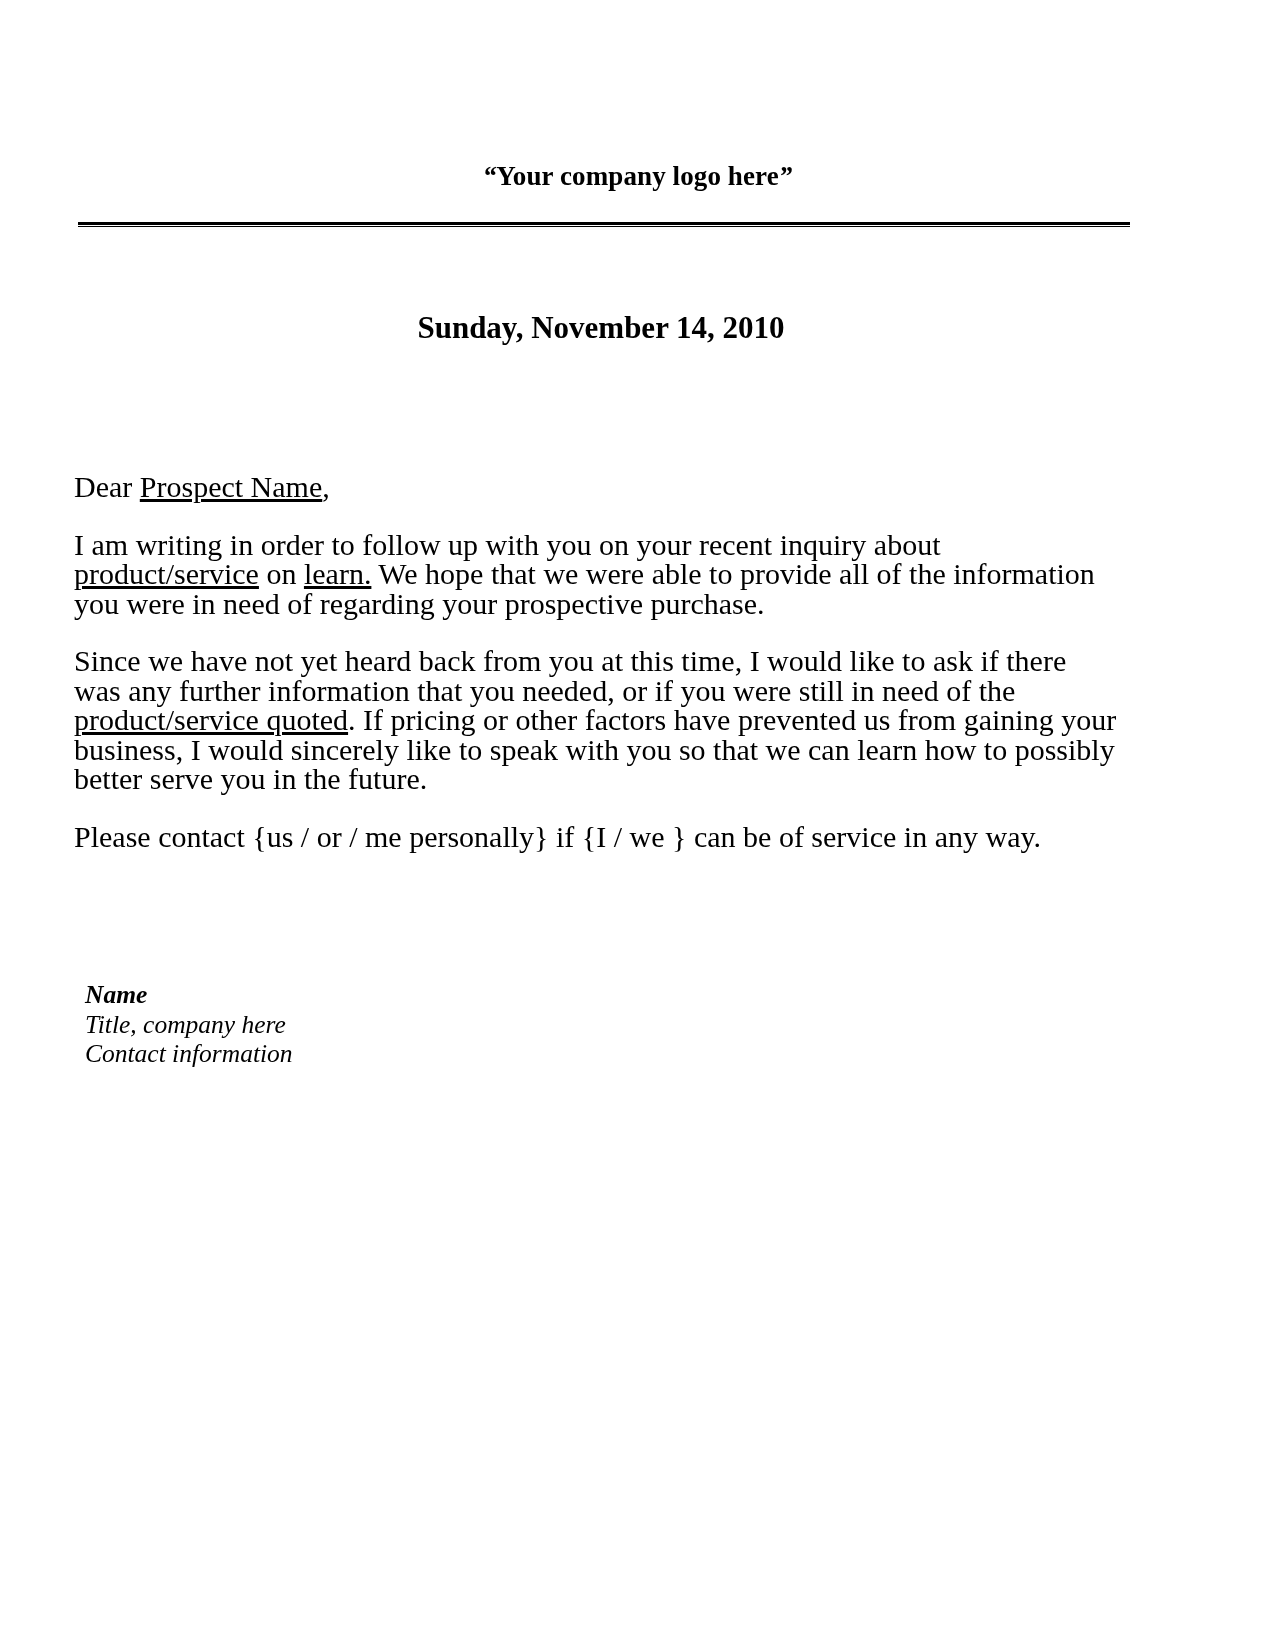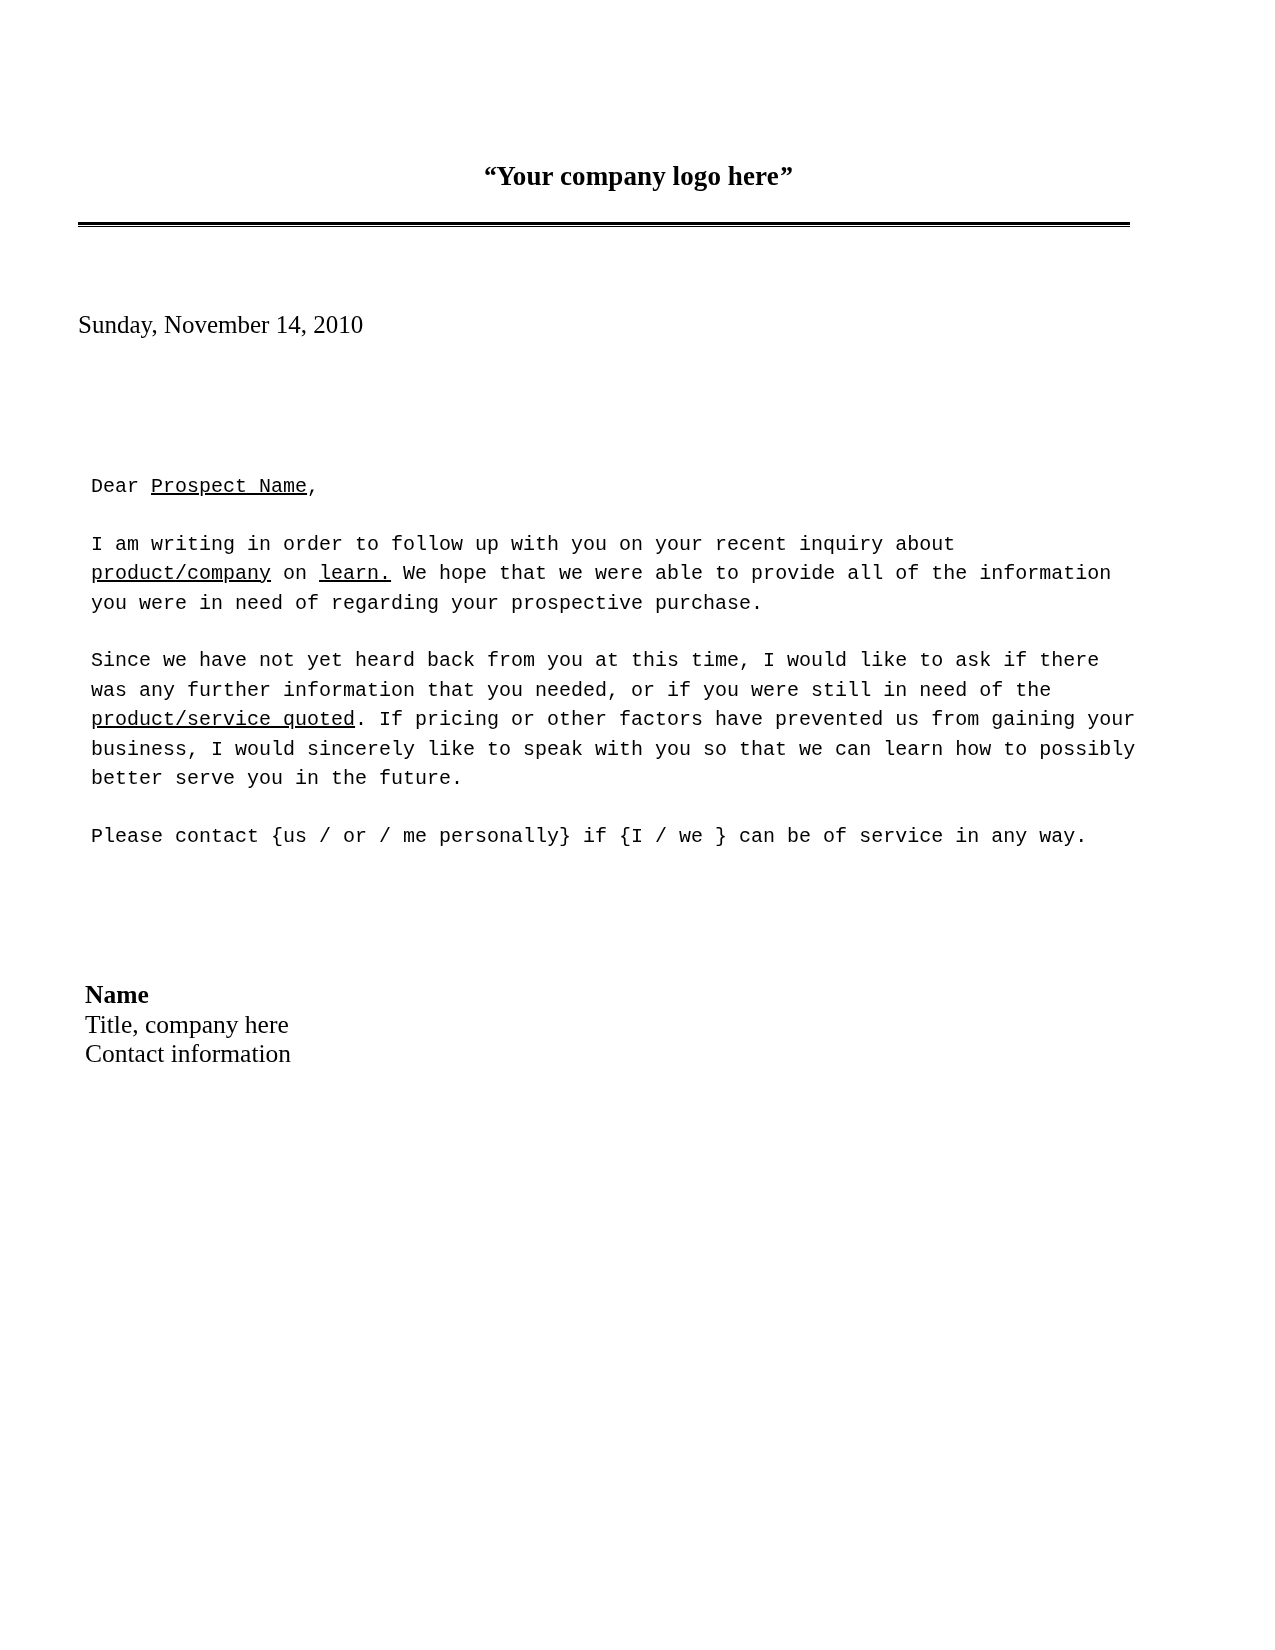--- a/index.html
+++ b/index.html
@@ -55,33 +55,32 @@
   .rule .thin {
     height: 1px;
     background: #000000;
     width: 100%;
   }
   .date-line {
     position: absolute;
     left: 78px;
     top: 309px;
     width: 1046px;
-    text-align: left;
-    font-size: 25px;
-    font-weight: normal;
+    text-align: center;
+    font-size: 31px;
+    font-weight: bold;
     line-height: 1.25;
   }
   .body-block {
     position: absolute;
-    left: 91px;
+    left: 74px;
     top: 472px;
     width: 1045px;
-    font-size: 20px;
+    font-size: 30px;
     line-height: 29.5px;
-    font-family: Liberation Mono, monospace;
   }
   .para {
     margin: 0 0 28px 0;
     text-align: left;
   }
   .u {
     text-decoration: underline;
   }
   .signature {
     position: absolute;
@@ -89,20 +88,21 @@
     top: 980px;
     width: 700px;
     font-size: 25.5px;
     line-height: 29.5px;
   }
   .sig-name {
     font-weight: bold;
   }
   .sig-line {
     display: block;
+    font-style: italic;
   }
 </style>
 </head>
 <body>
 
 <div class="page">
 
   <div class="letterhead">
     <div class="letterhead-title"><span class="quote">“</span><span>Your company logo here</span><span class="quote">”</span></div>
   </div>
@@ -112,21 +112,21 @@
     <div class="gap"></div>
     <div class="thin"></div>
   </div>
 
   <div class="date-line">Sunday, November 14, 2010</div>
 
   <div class="body-block">
 
     <p class="para"><span>Dear </span><span class="u">Prospect Name</span><span>,</span></p>
 
-    <p class="para"><span>I am writing in order to follow up with you on your recent inquiry about </span><span class="u">product/company</span><span> on </span><span class="u">learn.</span><span> We hope that we were able to provide all of the information you were in need of regarding your prospective purchase.</span></p>
+    <p class="para"><span>I am writing in order to follow up with you on your recent inquiry about </span><span class="u">product/service</span><span> on </span><span class="u">learn.</span><span> We hope that we were able to provide all of the information you were in need of regarding your prospective purchase.</span></p>
 
     <p class="para"><span>Since we have not yet heard back from you at this time, I would like to ask if there was any further information that you needed, or if you were still in need of the </span><span class="u">product/service quoted</span><span>.  If pricing or other factors have prevented us from gaining your business, I would sincerely like to speak with you so that we can learn how to possibly better serve you in the future.</span></p>
 
     <p class="para">Please contact {us / or / me personally} if  {I / we } can be of service in any way.</p>
 
 
   </div>
 
   <div class="signature">
     <span class="sig-line sig-name">Name</span>

